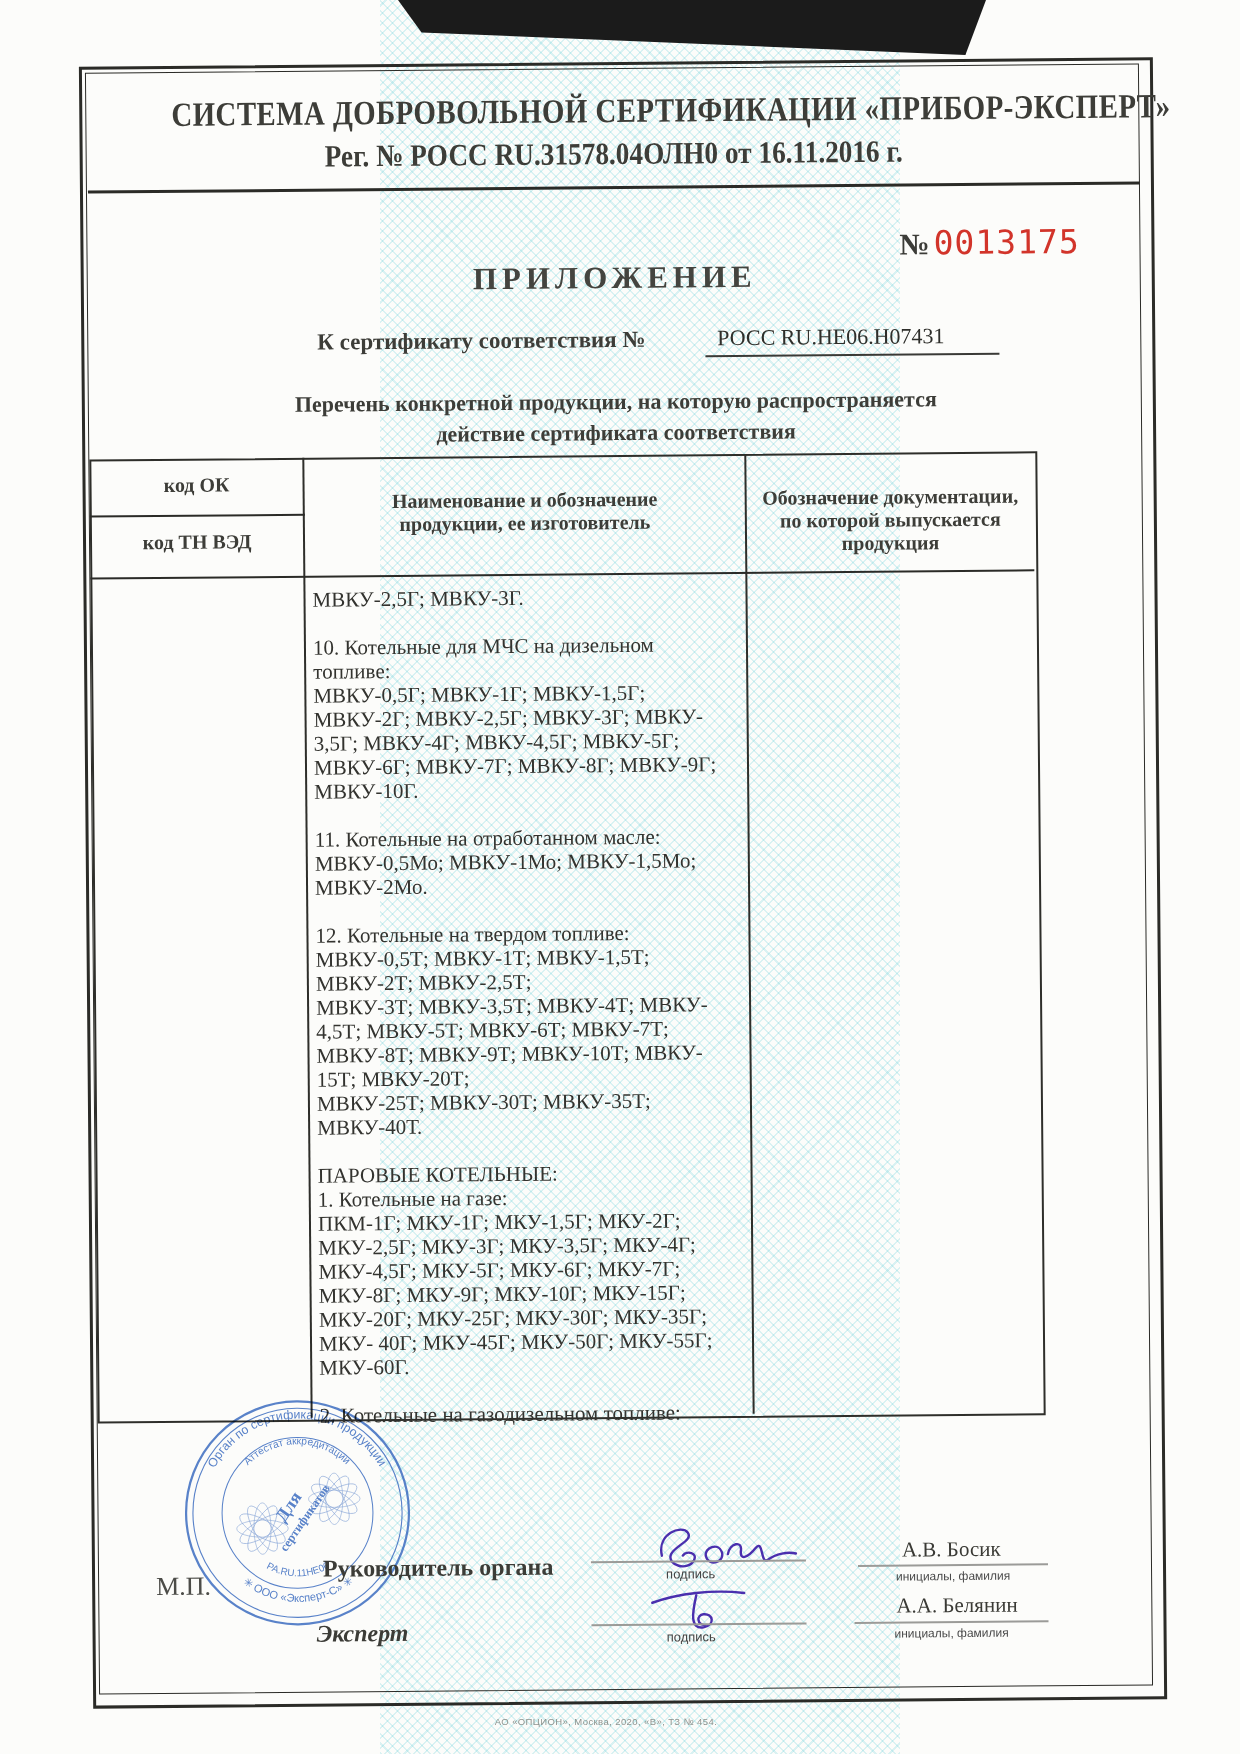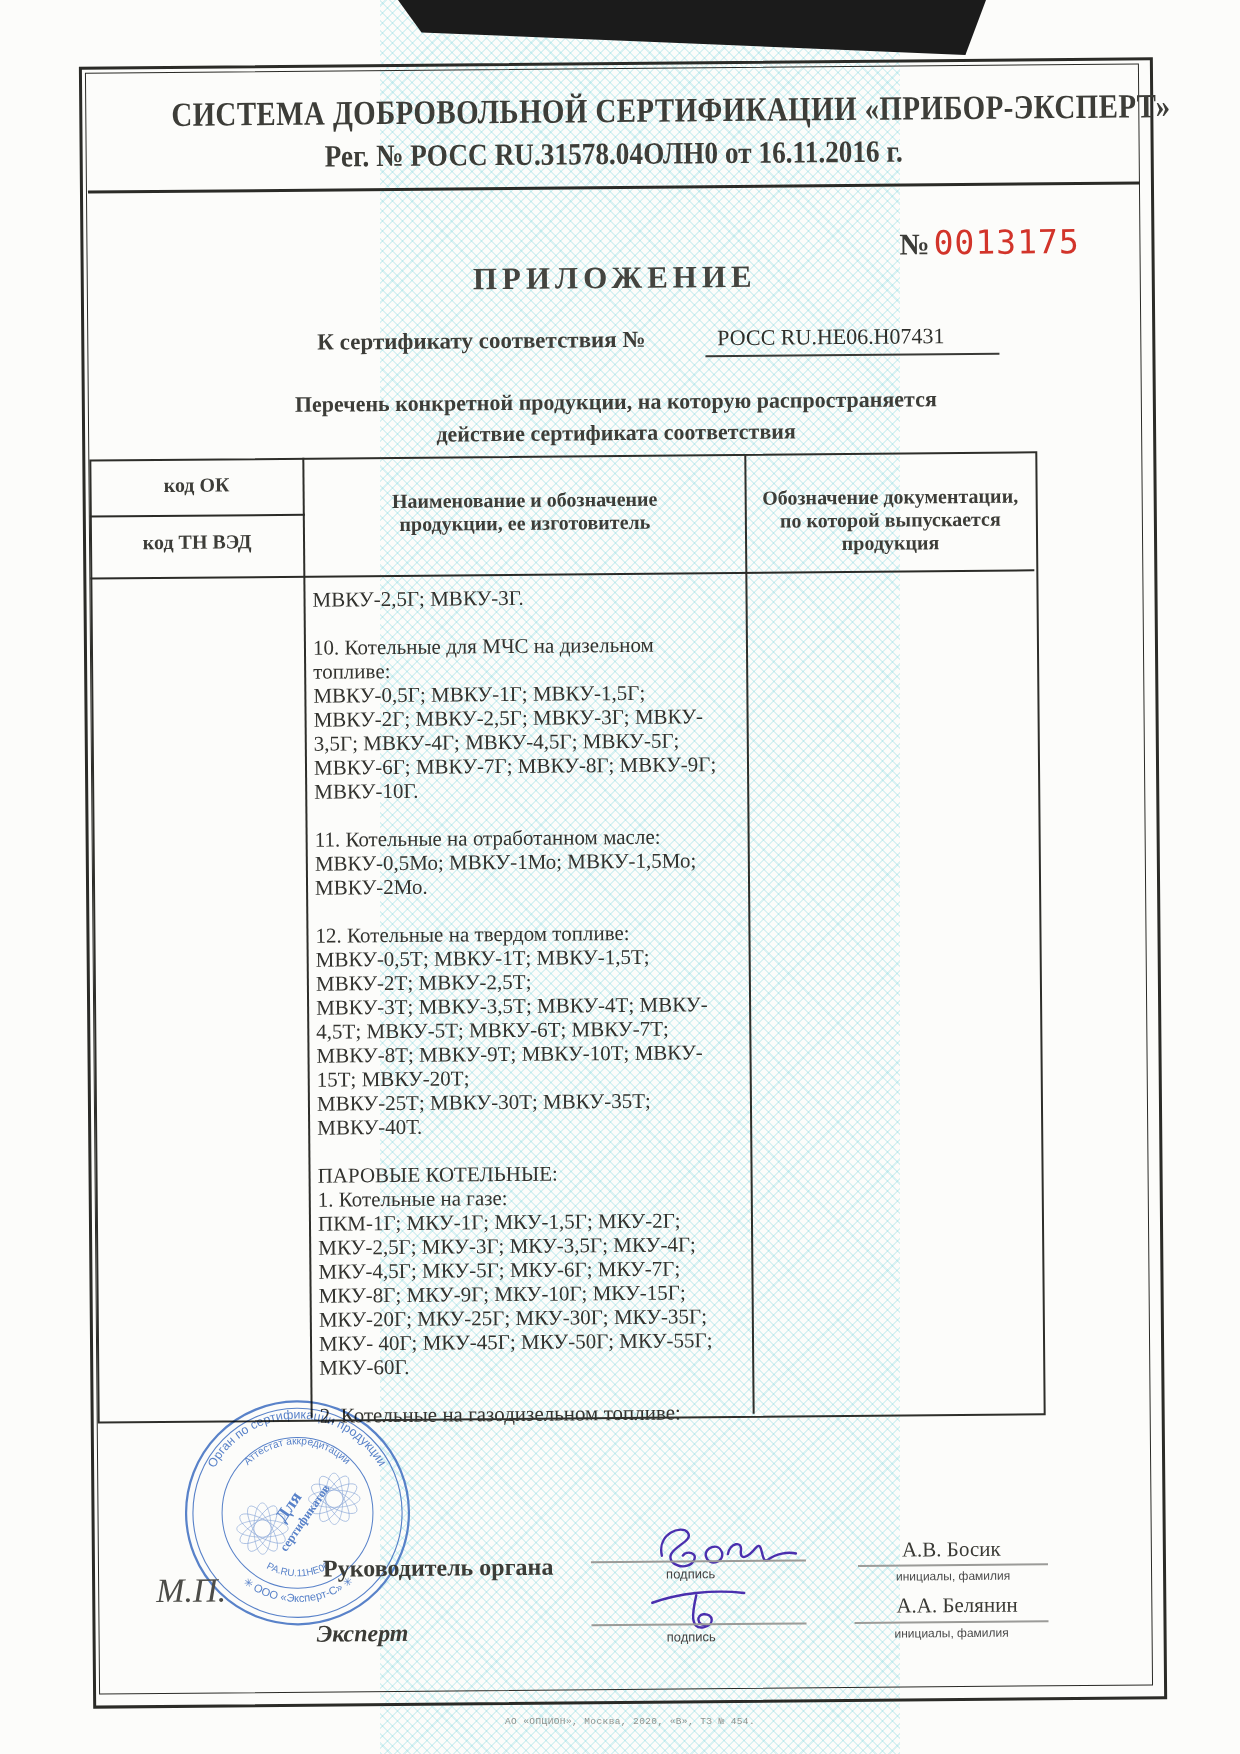--- a/index.html
+++ b/index.html
@@ -44,25 +44,25 @@
   .vline{background:#2e2e2a;width:2px;}
   .th{font-weight:bold;font-size:20px;color:#3d3d38;text-align:center;white-space:pre-line;}
   .p-lines{left:315px;top:585px;width:445px;font-size:21px;color:#33332f;}
   .p-line{height:24px;line-height:24px;white-space:nowrap;}
   
   .role{font-weight:bold;font-size:24px;color:#3c3c37;}
   .sig-line{height:1.5px;background:#9b9b98;}
   .cap{font-family:"Liberation Sans",sans-serif;font-size:13px;color:#454545;}
   .cap2{font-family:"Liberation Sans",sans-serif;font-size:12px;color:#4a4a4a;text-align:center;}
   .name{font-size:21px;color:#3a3a35;white-space:nowrap;}
-  .mp{font-size:34px;color:#4c4c48;font-style:italic;}
+  .mp{font-size:26px;color:#4c4c48;}
   .stamp{left:172px;top:1390px;width:240px;height:240px;opacity:.85;mix-blend-mode:multiply;}
   .sig-svg path{fill:none;stroke:#4a2fae;stroke-width:2.4;stroke-linecap:round;stroke-linejoin:round;}
-  .fineprint{left:410px;top:1716px;width:440px;text-align:center;
-    font-family:Liberation Mono, monospace;font-size:9.5px;color:#8f938f;letter-spacing:.4px;}
+  .fineprint{left:410px;top:1716px;width:392px;text-align:center;
+    font-family:Liberation Sans, sans-serif;font-size:9.5px;color:#8f938f;letter-spacing:.4px;}
 </style>
 </head>
 <body>
 
 <div class="abs band"></div>
 <div class="abs wedge"></div>
 
 <div class="abs sheet">
 
   <div class="abs frame-outer"></div>

